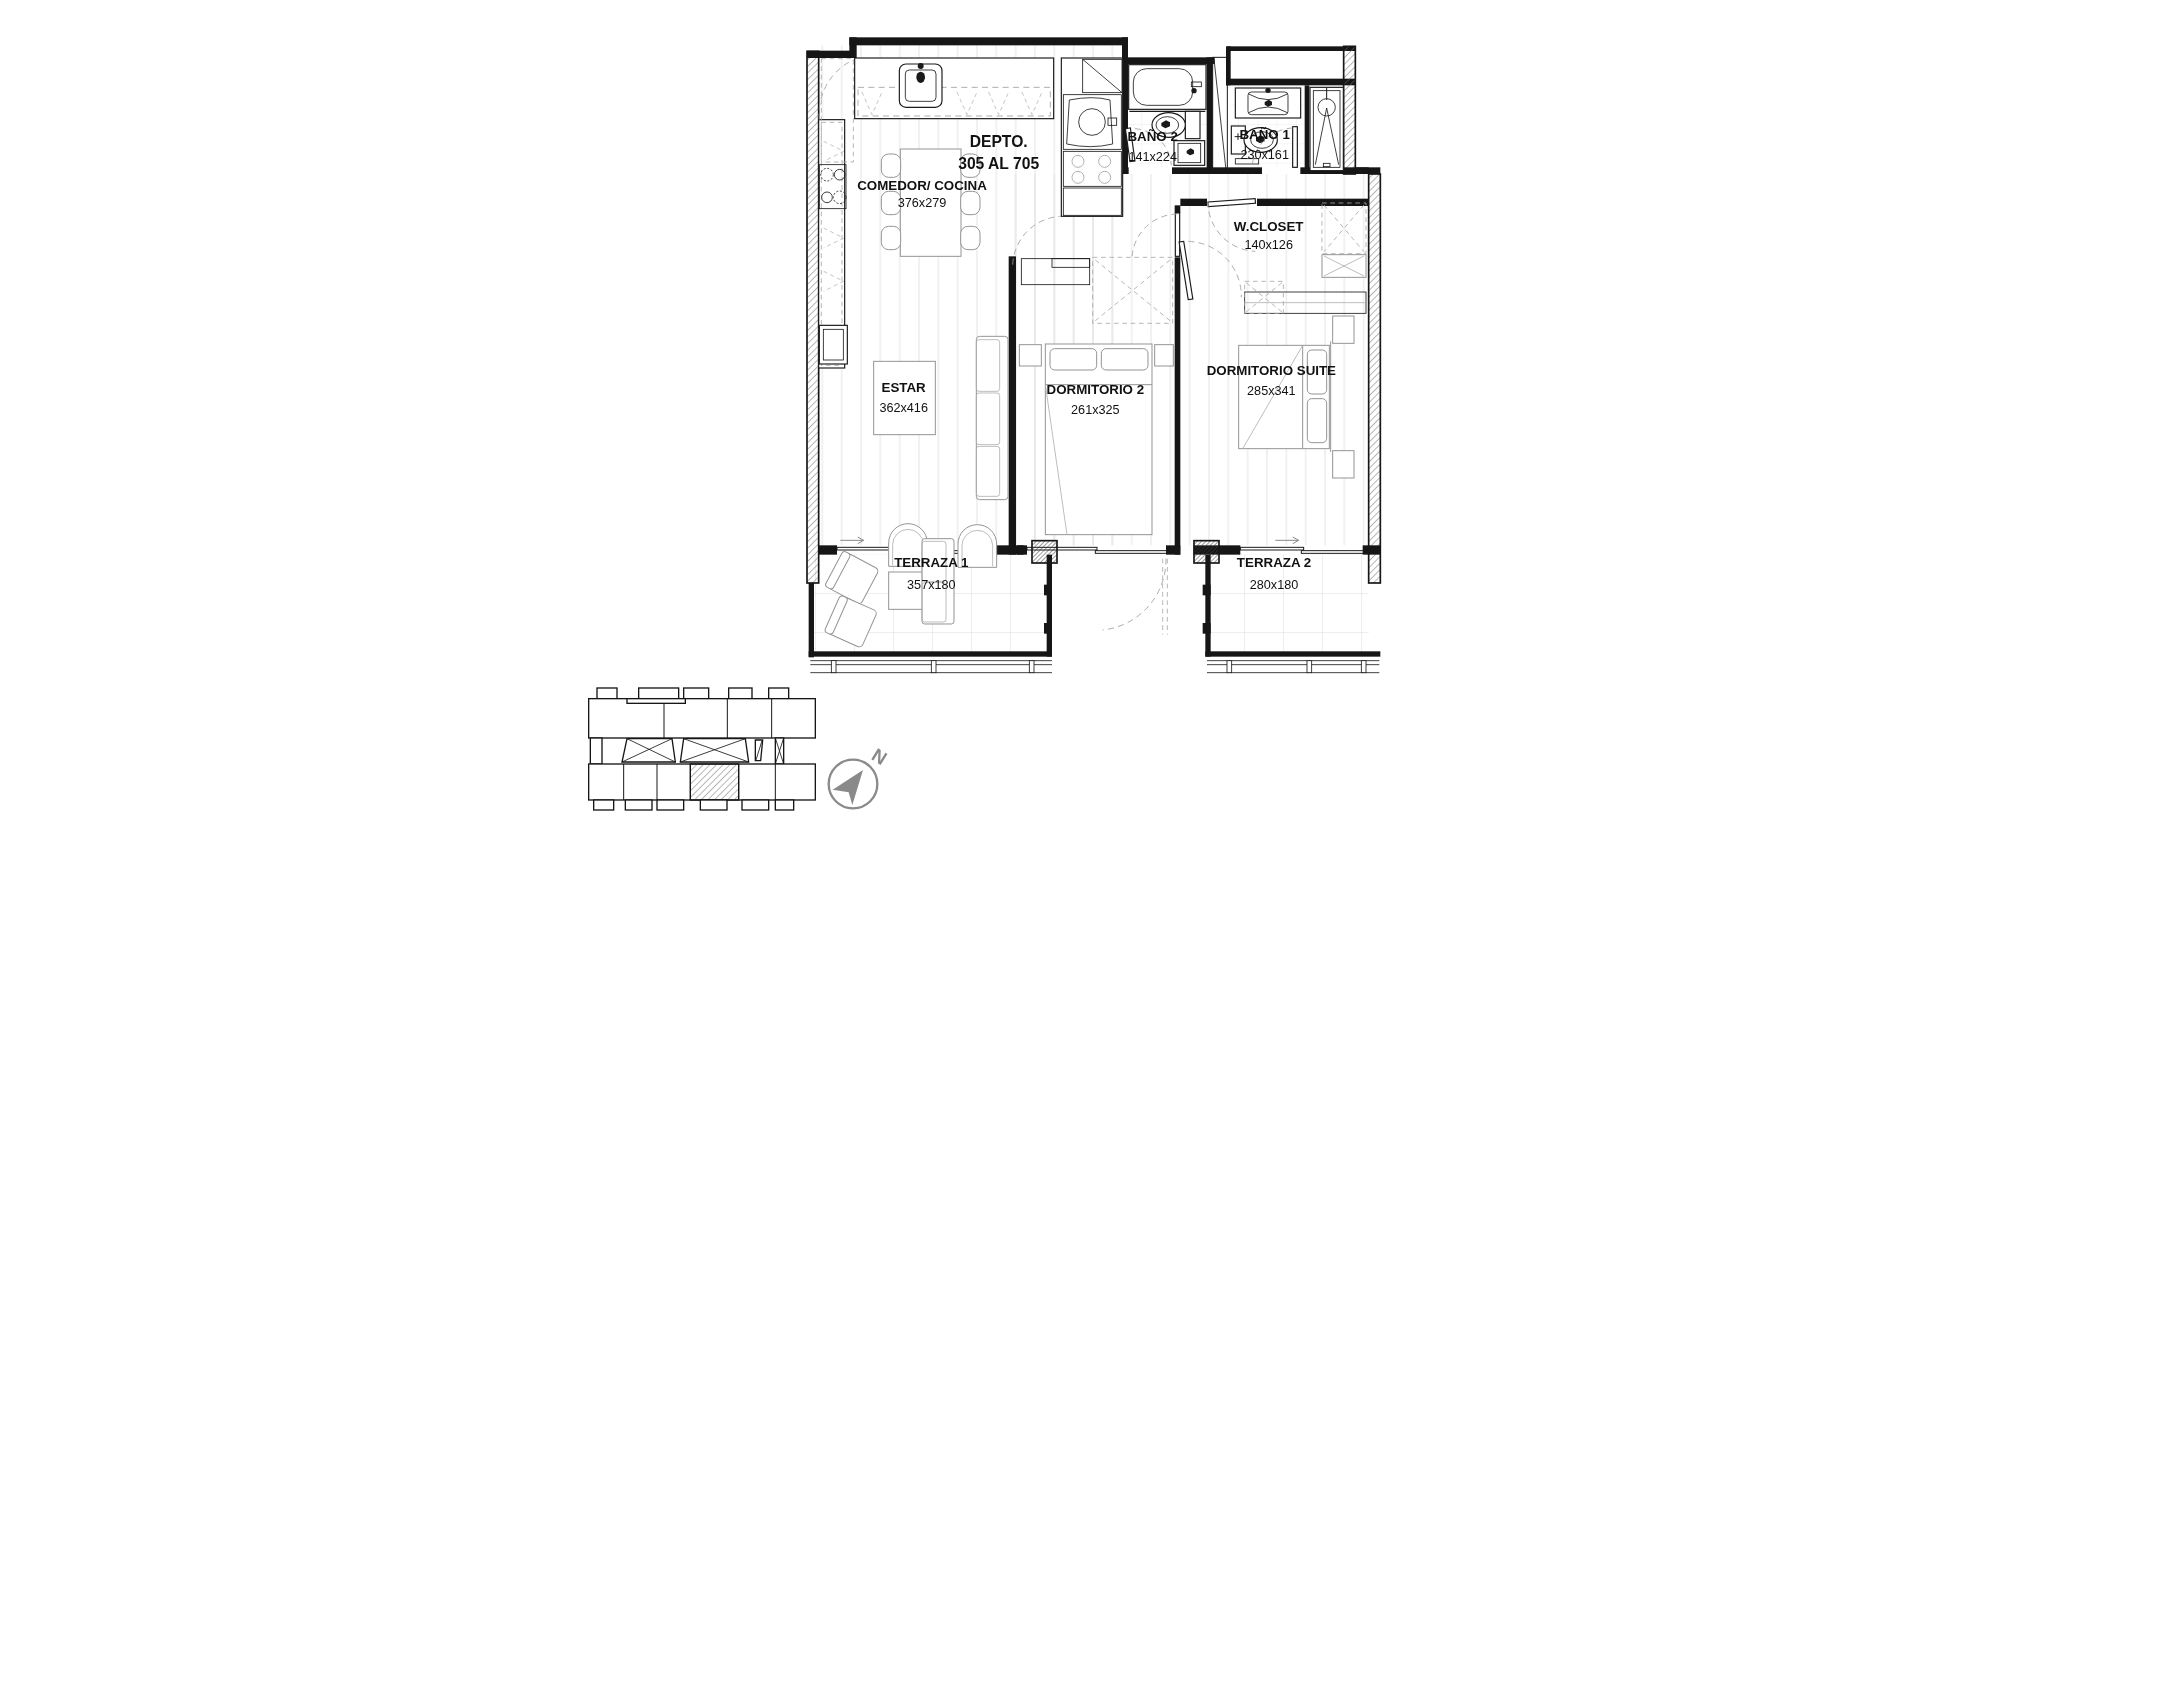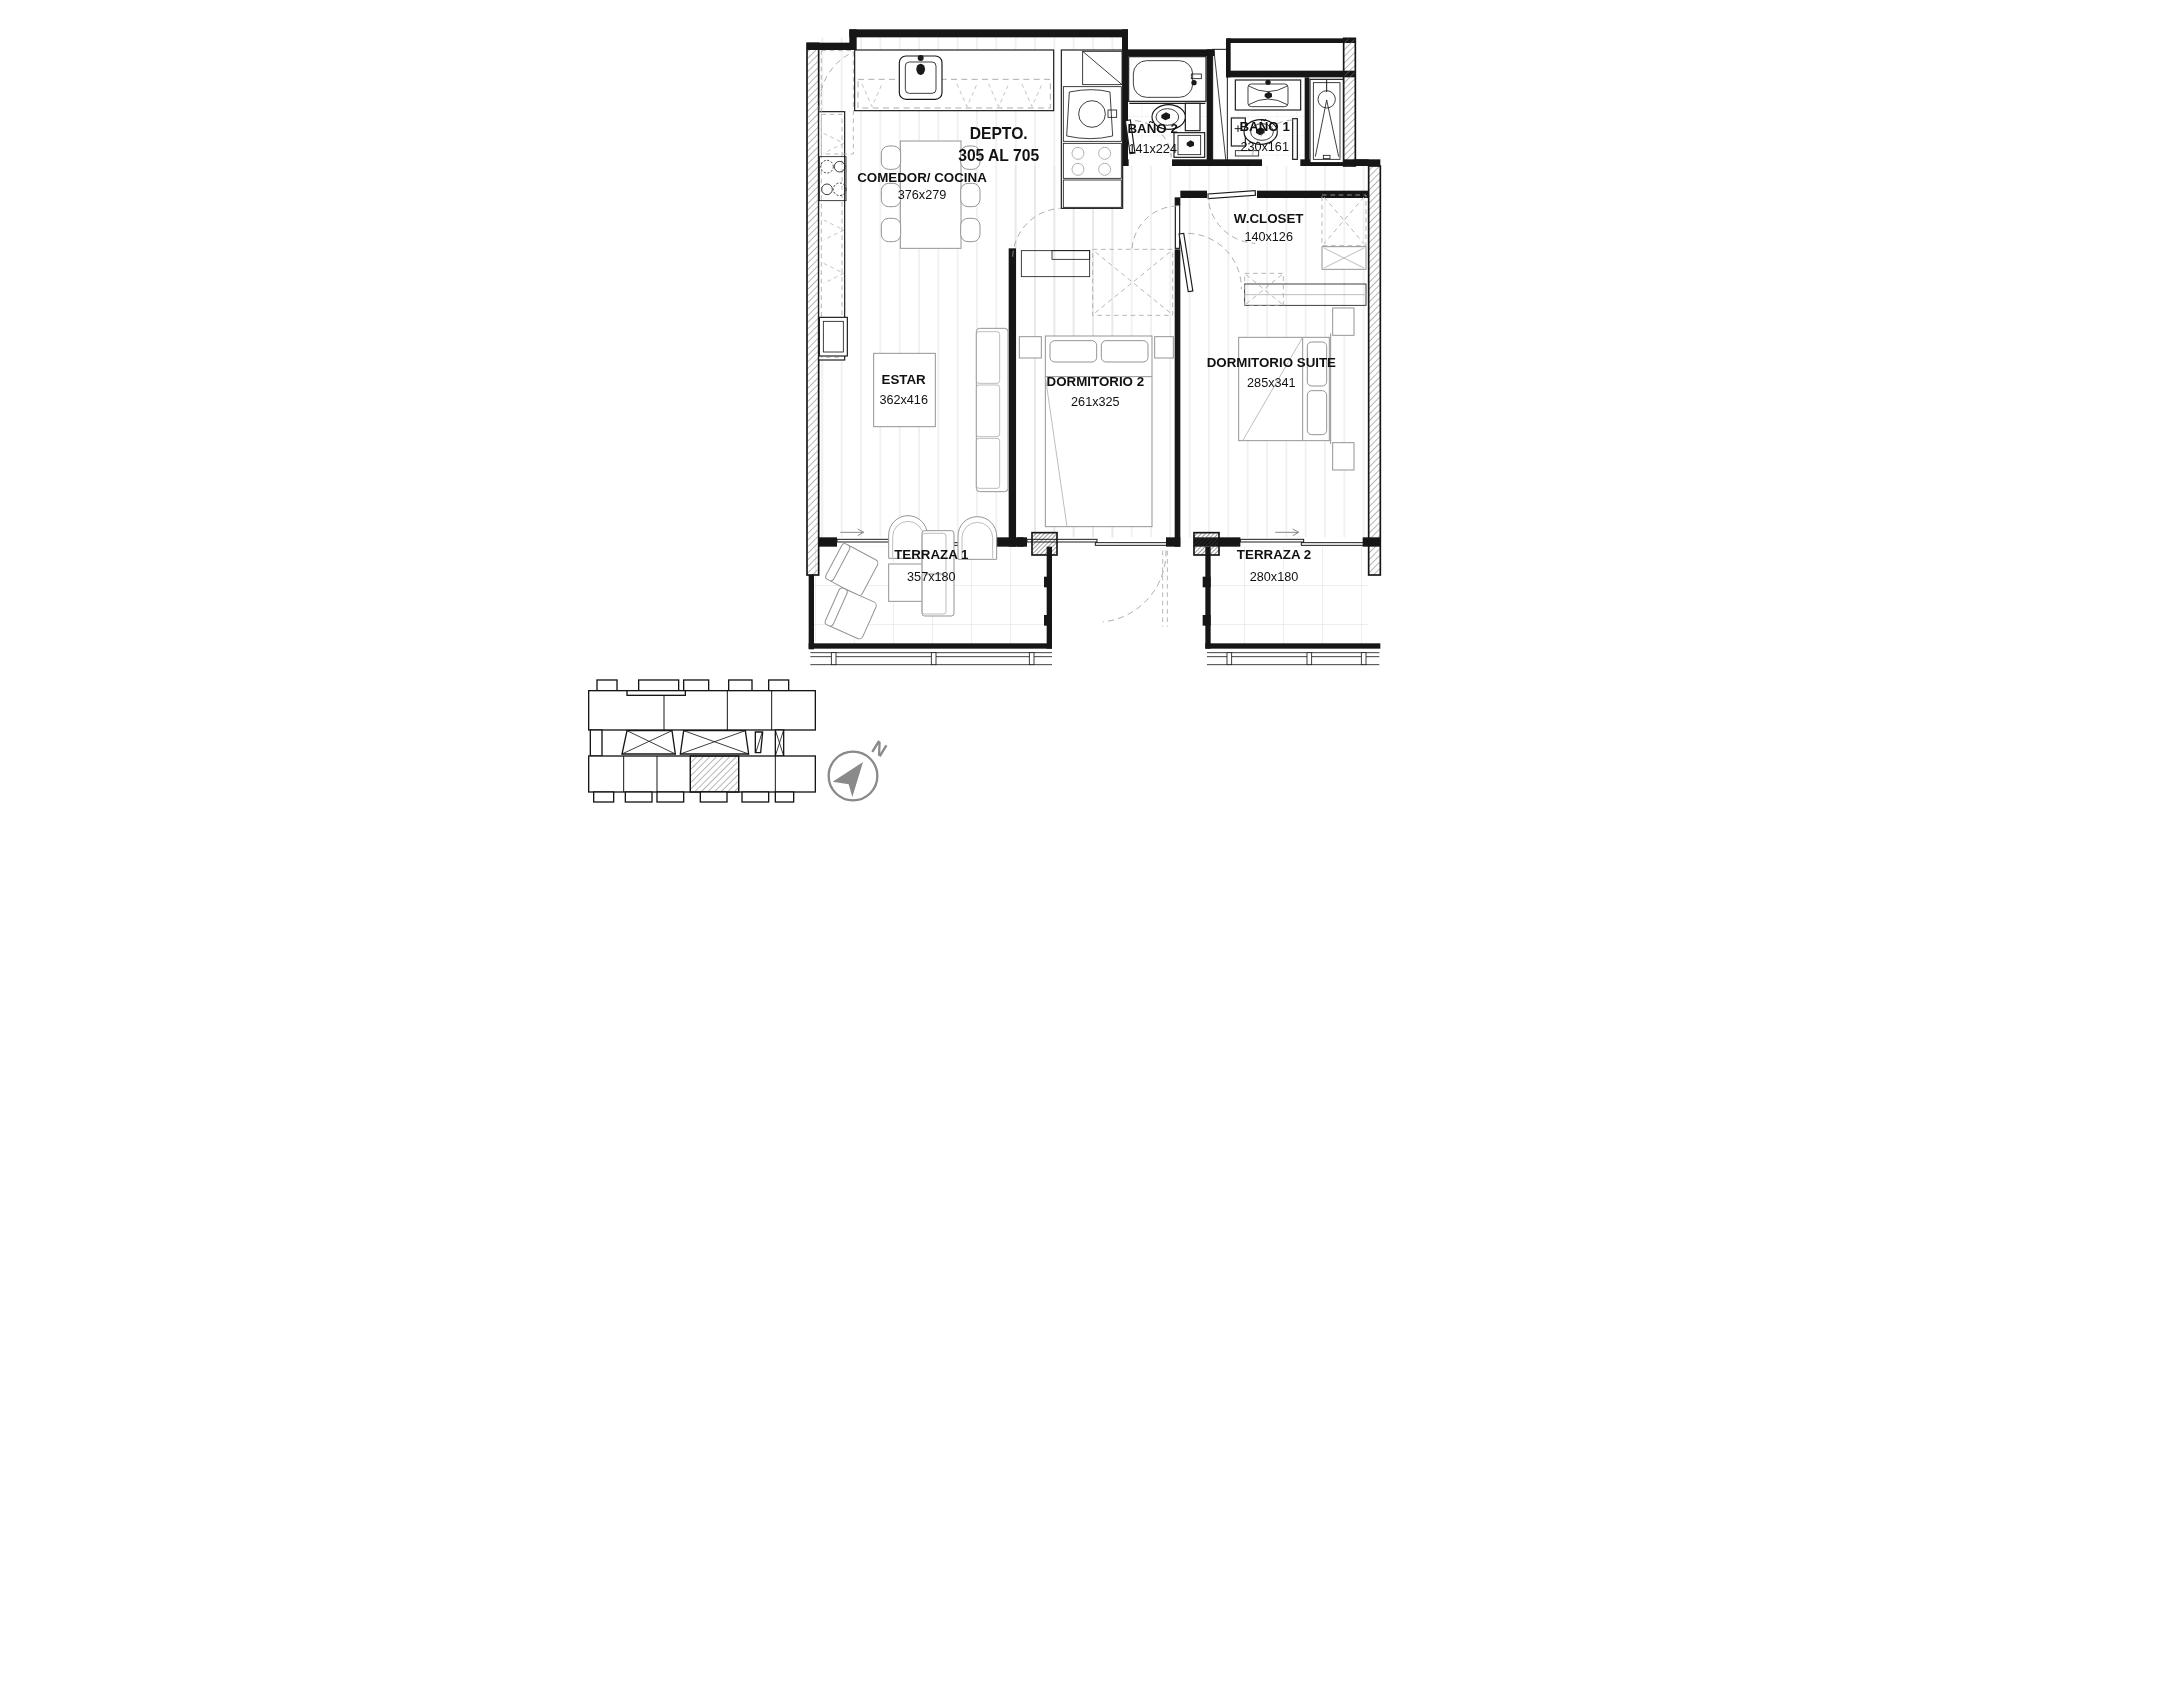--- a/index.html
+++ b/index.html
@@ -1,16 +1,16 @@
 <!DOCTYPE html>
 <html style="font-size:10.6px"><head>
 <meta charset="utf-8">
 <style>
   html,body{margin:0;padding:0;background:#ffffff;}
-  .page{width:100%;max-width:1099px;margin:0 auto;}
+  .page{width:100%;max-width:1099px;margin:8px auto;}
   svg{display:block;width:100%;height:auto;background:#fff;}
   .wall{fill:#161616;}
   .hatchwall{fill:url(#hatch);stroke:#161616;stroke-width:5;}
   .hatchcol{fill:url(#hatchDense);stroke:#161616;stroke-width:5;}
   .fix{fill:#fff;stroke:#1a1a1a;stroke-width:3.5;}
   .fix2{fill:none;stroke:#1a1a1a;stroke-width:2.5;}
   .fur{fill:#fff;stroke:#949494;stroke-width:3;}
   .furl{fill:none;stroke:#b0b0b0;stroke-width:2.5;}
   .dash{fill:none;stroke:#9c9c9c;stroke-width:2.5;stroke-dasharray:18 13;}
   .dashg{fill:none;stroke:#a8a8a8;stroke-width:2.5;stroke-dasharray:14 11;}

